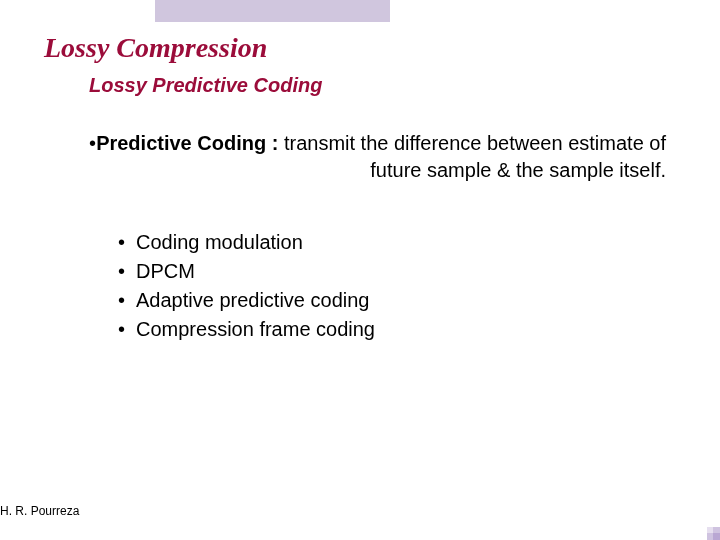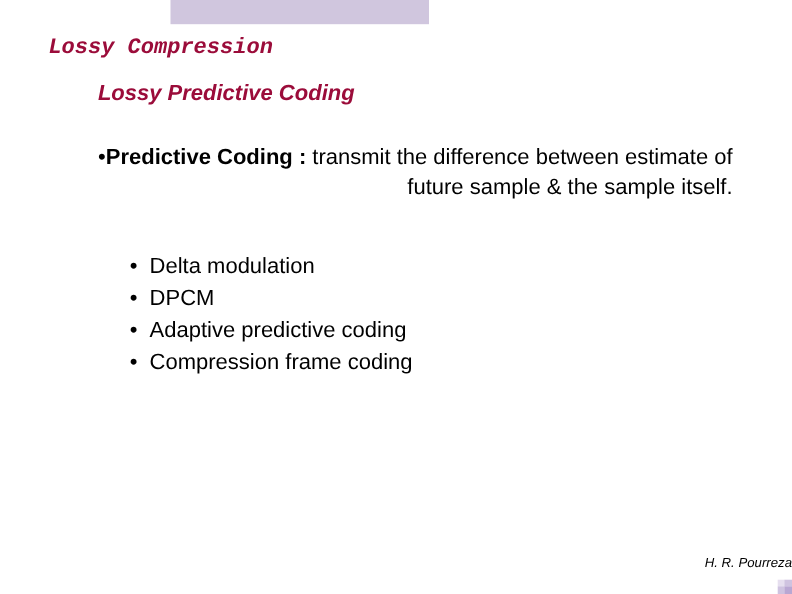--- a/index.html
+++ b/index.html
@@ -16,24 +16,24 @@
     top: 0;
     left: 155px;
     width: 235px;
     height: 22px;
     background: #d0c6de;
   }
   .title {
     position: absolute;
     top: 32px;
     left: 44px;
-    font-family: Liberation Mono, monospace;
+    font-family: Liberation Serif, serif;
     font-style: italic;
     font-weight: bold;
-    font-size: 20px;
+    font-size: 28px;
     color: #9b0c3a;
     letter-spacing: 0px;
   }
   .subtitle {
     position: absolute;
     top: 74px;
     left: 44px;
     font-family: Verdana, Geneva, sans-serif;
     font-style: italic;
     font-weight: bold;
@@ -67,24 +67,23 @@
   }
   .bullet {
     display: inline-block;
     width: 18px;
   }
   .footer {
     position: absolute;
     bottom: 22px;
     left: 0;
     width: 720px;
-    text-align: right;
+    text-align: left;
     font-size: 12px;
     color: #000;
-    font-style: italic;
   }
   .corner {
     position: absolute;
     bottom: 0;
     right: 0;
     width: 26px;
     height: 26px;
   }
   .corner svg { display: block; }
 </style>
@@ -95,21 +94,21 @@
 
 <div class="title">Lossy Compression</div>
 <div class="subtitle">Lossy Predictive Coding</div>
 
 <div class="body-text">
   <span class="bullet">•</span><span class="lead">Predictive  Coding :</span><span>    transmit the difference between estimate of future sample &amp;  the sample itself.</span>
 </div>
 
 <div class="sublist">
   <div class="row">
-    <span class="bullet">•</span><span>Delta modulation</span>
+    <span class="bullet">•</span><span>Coding modulation</span>
   </div>
   <div class="row">
     <span class="bullet">•</span><span>DPCM</span>
   </div>
   <div class="row">
     <span class="bullet">•</span><span>Adaptive predictive coding</span>
   </div>
   <div class="row">
     <span class="bullet">•</span><span>Compression frame coding</span>
   </div>

